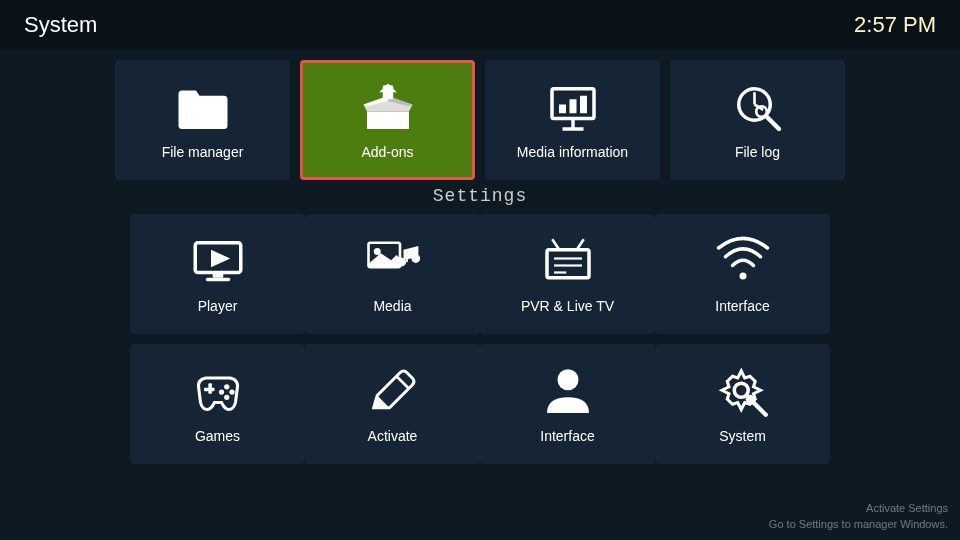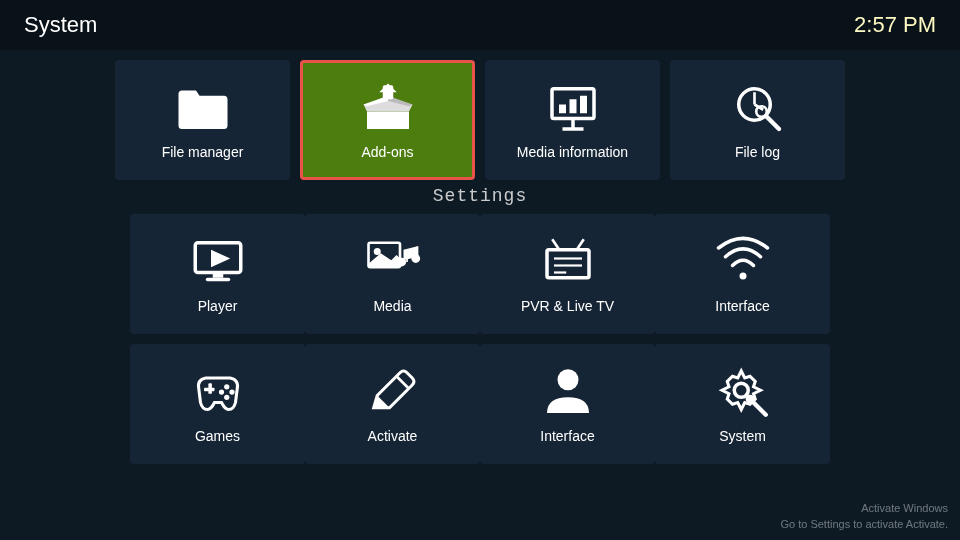--- a/index.html
+++ b/index.html
@@ -327,15 +327,15 @@
         </svg>
       </div>
       <span class="tile-label">System</span>
     </div>
 
   </div>
 
 </div>
 
 <div class="watermark">
-  <div>Activate Windows</div>
-  <div>Go to Settings to activate Activate.</div>
+  <div>Activate Settings</div>
+  <div>Go to Settings to manager Windows.</div>
 </div>
 
 </body></html>

